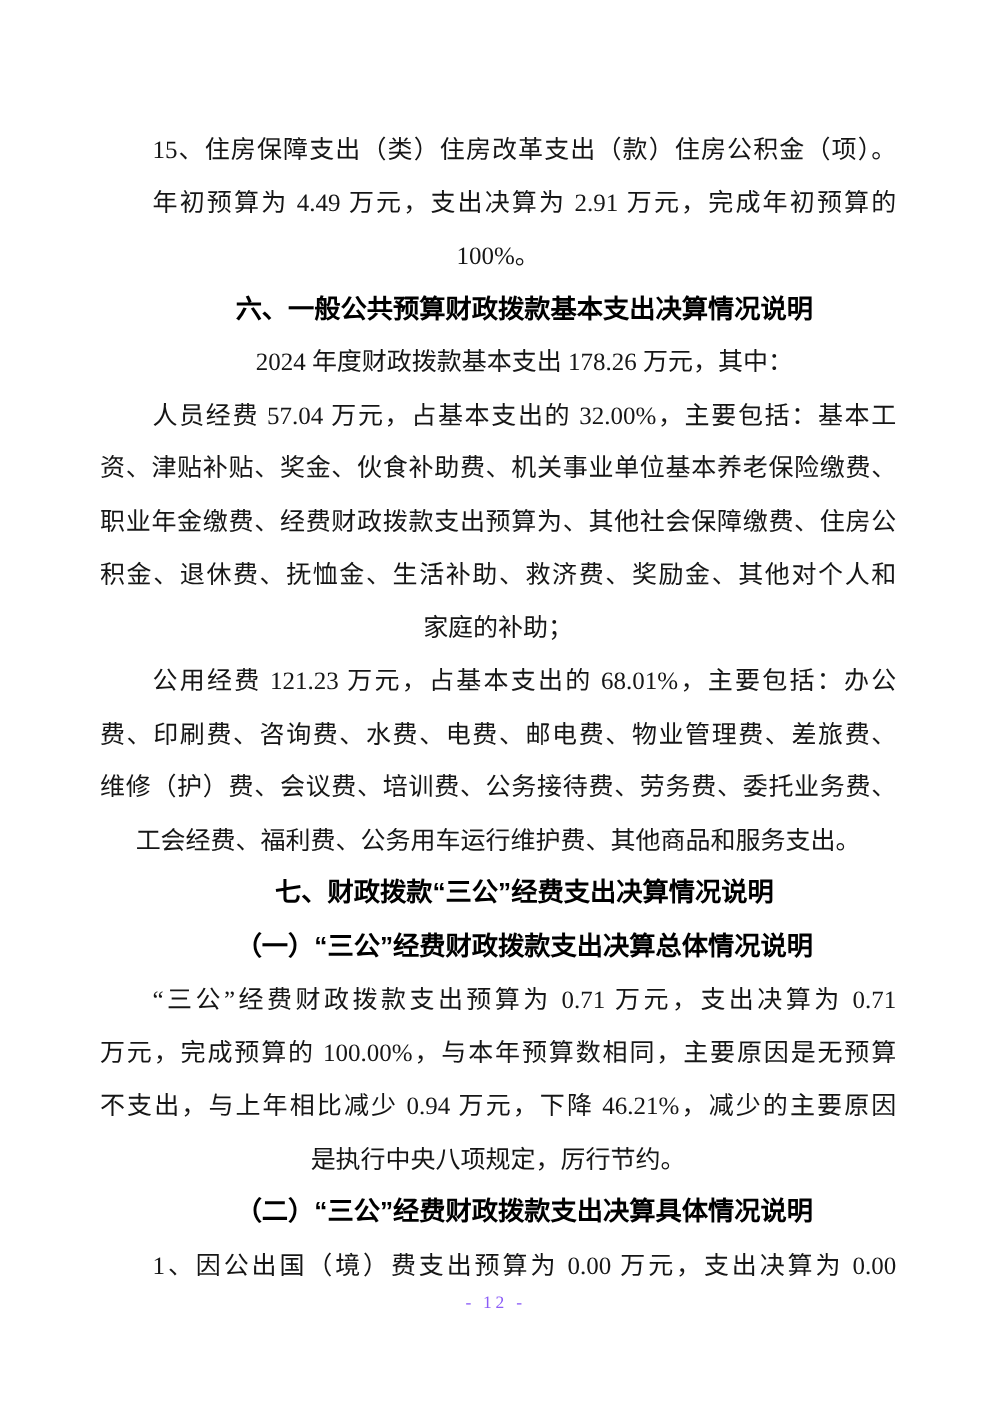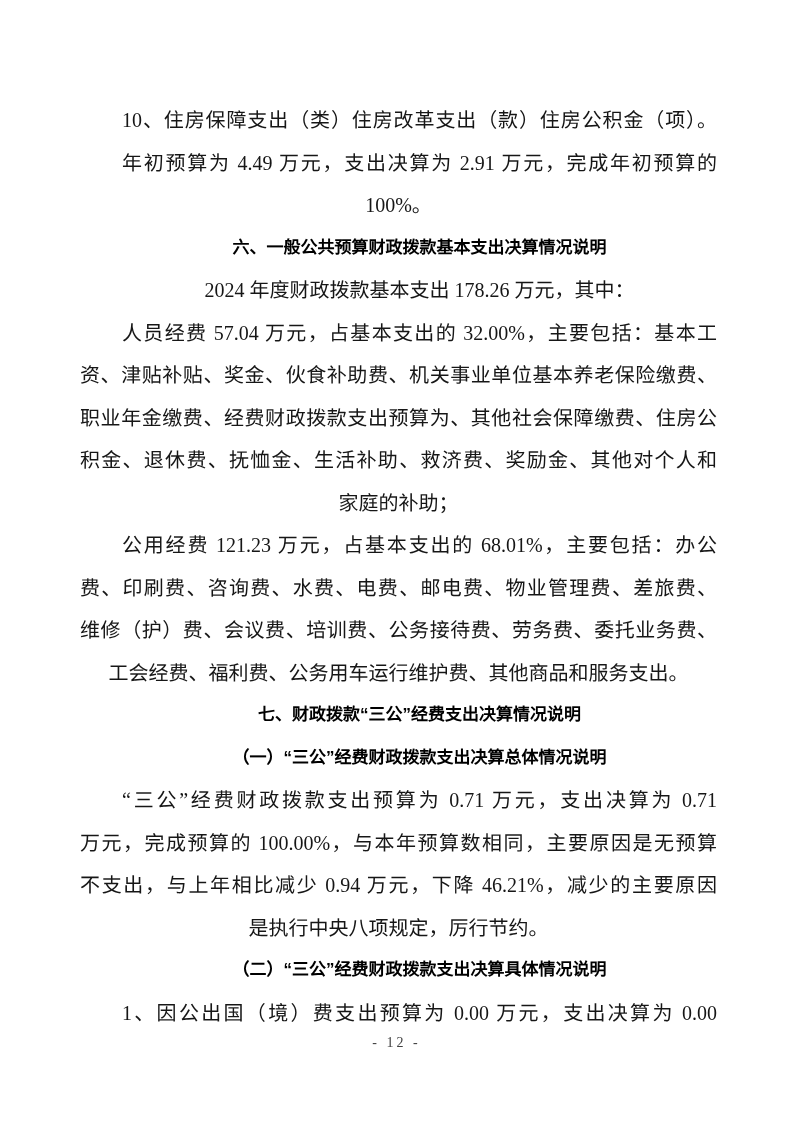--- a/index.html
+++ b/index.html
@@ -40,45 +40,45 @@
   .line.justify {
     white-space: normal;
     text-align: justify;
     text-align-last: justify;
   }
   .line.indent {
     text-indent: 42px;
   }
   .para.heading .line {
     font-weight: bold;
-    font-size: 17px;
+    font-size: 21px;
     color: #000000;
     font-family: "Liberation Sans", "DejaVu Sans", sans-serif;
   }
   .page-footer {
     position: absolute;
     left: 0;
     top: 1033px;
     width: 793px;
     text-align: center;
   }
   .page-number {
     font-size: 14px;
     line-height: 20px;
     letter-spacing: 3px;
-    color: #404040;
+    color: #8b5cf6;
   }
 </style>
 </head>
 <body>
 
 <div class="page">
   <main class="doc-body">
       <div class="para body">
-        <div class="line indent justify">10、住房保障支出（类）住房改革支出（款）住房公积金（项）。</div>
+        <div class="line indent justify">15、住房保障支出（类）住房改革支出（款）住房公积金（项）。</div>
       </div>
       <div class="para body">
         <div class="line indent justify">年初预算为 4.49 万元，支出决算为 2.91 万元，完成年初预算的</div>
         <div class="line">100%。</div>
       </div>
       <div class="para heading">
         <div class="line indent">六、一般公共预算财政拨款基本支出决算情况说明</div>
       </div>
       <div class="para body">
         <div class="line indent">2024 年度财政拨款基本支出 178.26 万元，其中：</div>

